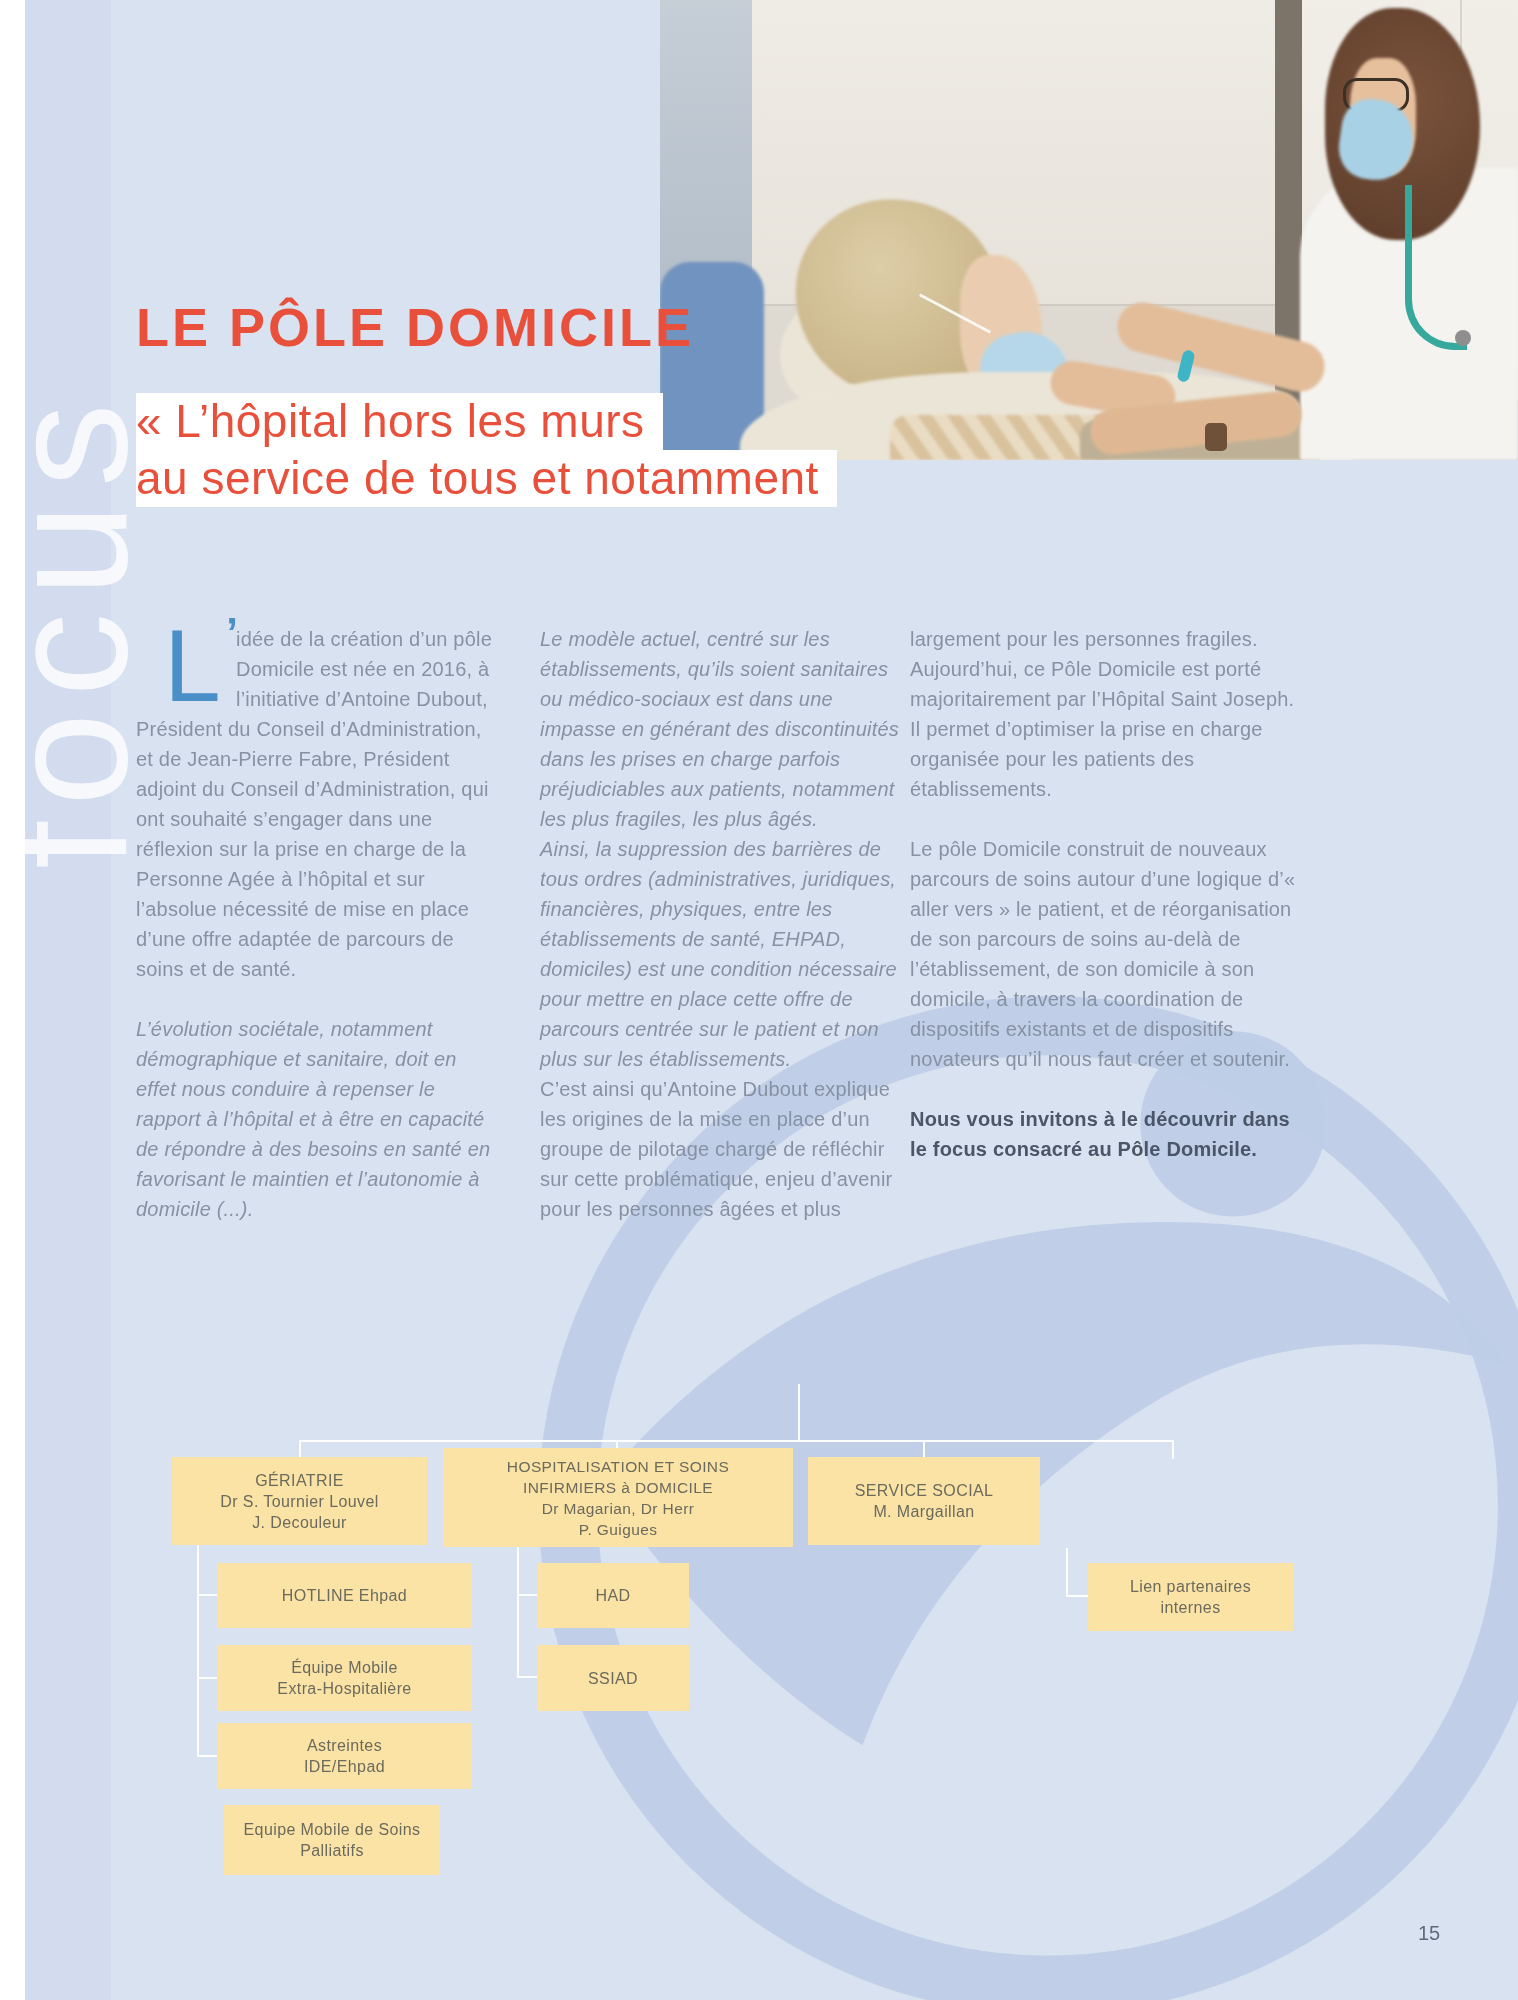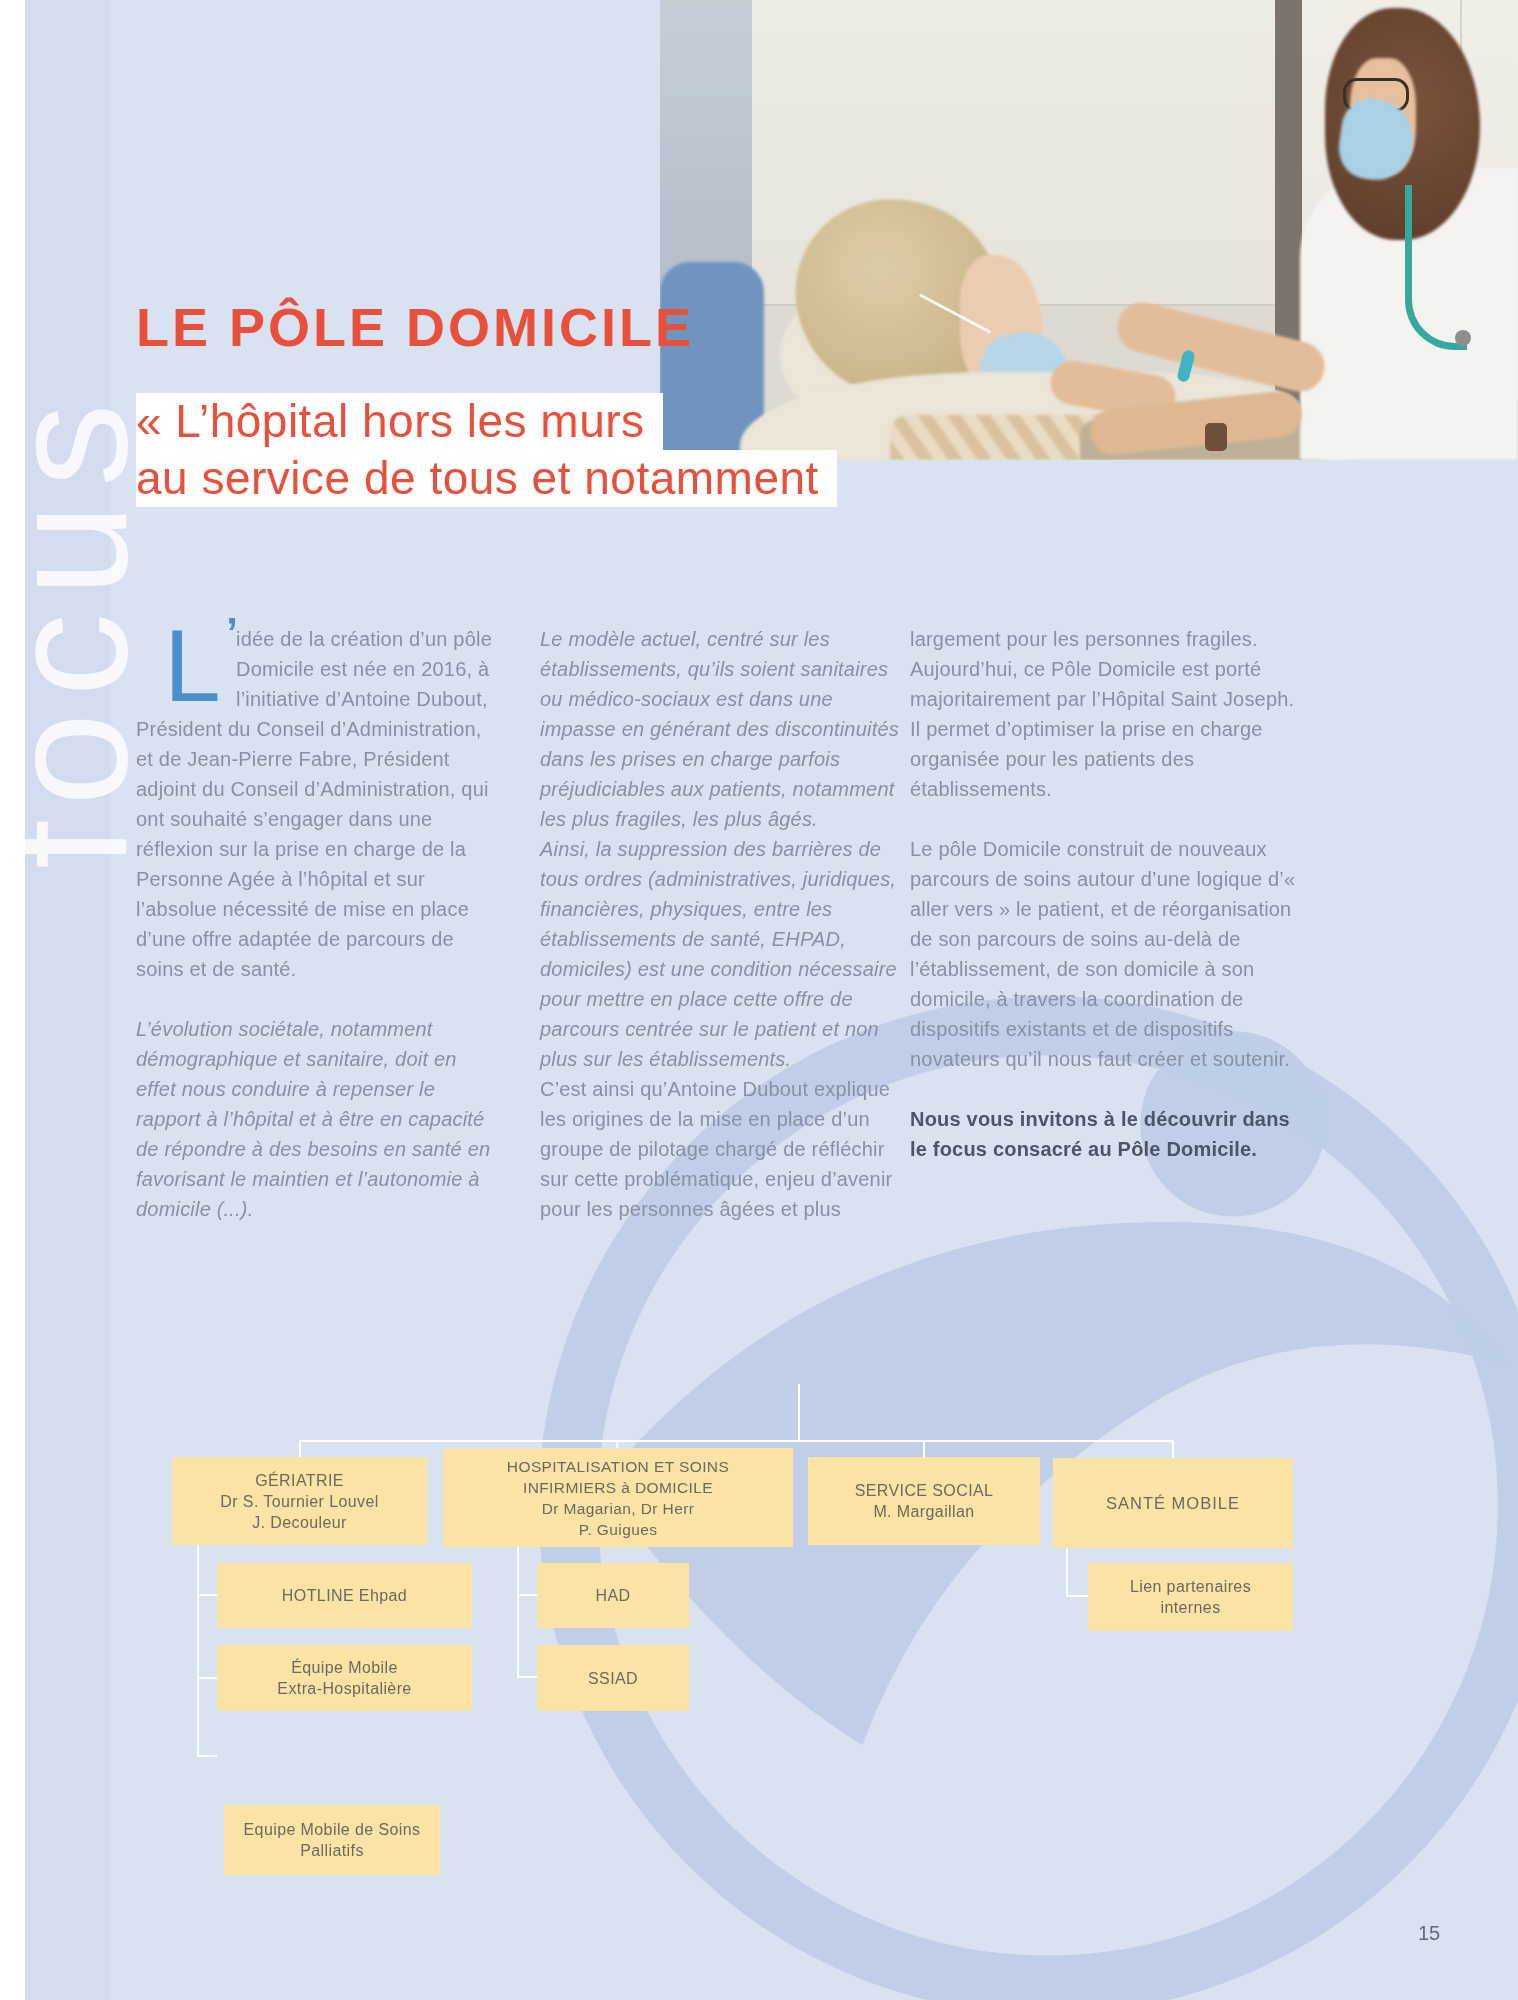--- a/index.html
+++ b/index.html
@@ -176,25 +176,26 @@
 
   <div class="obox" style="left:172px;top:1457px;width:255px;height:88px;">GÉRIATRIE
 Dr S. Tournier Louvel
 J. Decouleur</div>
   <div class="obox" style="left:443px;top:1448px;width:350px;height:99px;font-size:15.5px;">HOSPITALISATION ET SOINS
 INFIRMIERS à DOMICILE
 Dr Magarian, Dr Herr
 P. Guigues</div>
   <div class="obox" style="left:808px;top:1457px;width:232px;height:88px;">SERVICE SOCIAL
 M. Margaillan</div>
-  <div class="obox" style="left:1053px;top:1458px;width:240px;height:90px;font-size:16.5px;letter-spacing:1px;">SANTÉ MOBILE</div>
 
   <div class="obox" style="left:217px;top:1563px;width:255px;height:65px;">HOTLINE Ehpad</div>
   <div class="obox" style="left:217px;top:1645px;width:255px;height:66px;">Équipe Mobile
 Extra-Hospitalière</div>
+  <div class="obox" style="left:217px;top:1723px;width:255px;height:66px;">Astreintes
+IDE/Ehpad</div>
   <div class="obox" style="left:224px;top:1805px;width:216px;height:70px;">Equipe Mobile de Soins
 Palliatifs</div>
 
   <div class="obox" style="left:537px;top:1563px;width:152px;height:65px;">HAD</div>
   <div class="obox" style="left:537px;top:1645px;width:152px;height:66px;">SSIAD</div>
 
   <div class="obox" style="left:1088px;top:1563px;width:205px;height:68px;">Lien partenaires
 internes</div>
 
   <div class="abs pagenum">15</div>

